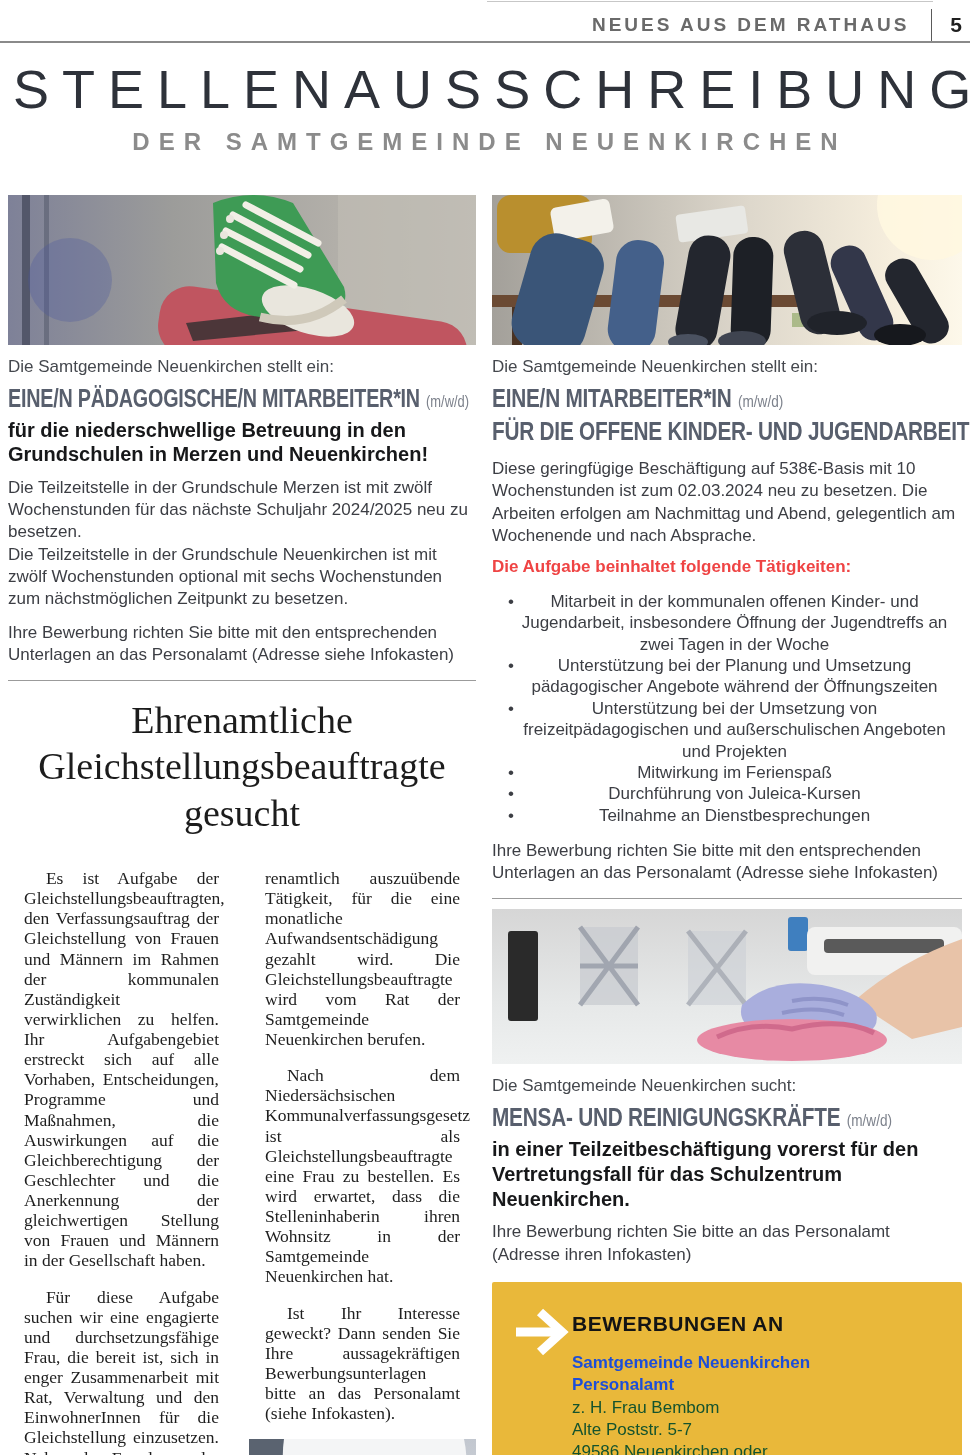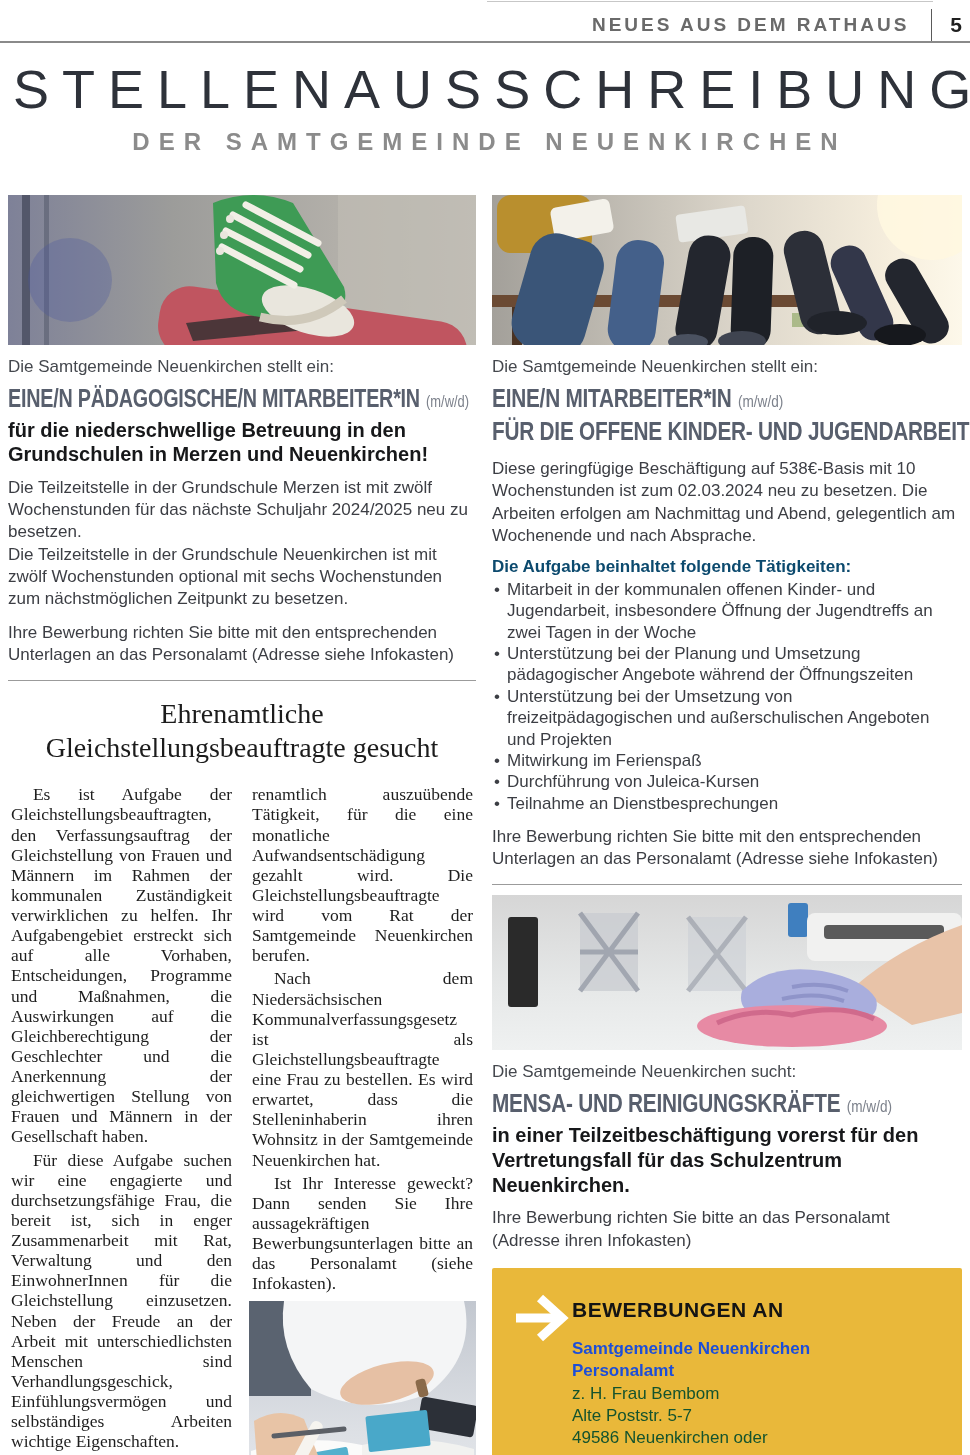--- a/index.html
+++ b/index.html
@@ -34,31 +34,31 @@
   .scale80{transform:scaleX(0.80);}
   .jt{font-size:26px;line-height:1.18;font-weight:bold;color:#585f6d;letter-spacing:-0.3px;}
   .jts{font-size:17px;color:#7d828c;margin-left:8px;}
   .hl{margin:4px 0 10px 0;font-size:20px;line-height:1.24;font-weight:bold;color:#17181a;}
   .body-p{margin:0;font-size:17px;line-height:1.3;color:#3c3e44;}
   .spaced{margin-top:12px;}
   .rule{border-top:1px solid #9b9b9b;margin-top:14px;}
 
   
   .ser-title{margin:16px 0 0 0;font-family:"Liberation Serif",serif;font-weight:normal;
-             font-size:28px;line-height:1.22;color:#1c1c1c;text-align:center;}
+             font-size:38px;line-height:1.22;color:#1c1c1c;text-align:center;}
   .ser-cols{display:flex;gap:14px;margin-top:16px;}
   .ser-col{width:227px;}
-  .ser{margin:3px;font-family:"Liberation Serif",serif;font-size:17.5px;line-height:1.15;
+  .ser{margin:16px;font-family:"Liberation Serif",serif;font-size:17.5px;line-height:1.15;
        color:#1e1e1e;text-align:justify;}
   .ind{text-indent:1.25em;}
   .ser-photo{display:block;margin-top:8px;}
 
   
-  .tasks-h{margin:10px 0 2px 0;font-size:17px;font-weight:bold;color:#0c4a6e;}
-  ul.tasks{margin:0;padding:0;list-style:none;}
+  .tasks-h{margin:10px 0 2px 0;font-size:17px;font-weight:bold;color:#ef4444;}
+  ul.tasks{margin:14px;padding:0;list-style:none;text-align:center;}
   ul.tasks li{position:relative;padding-left:15px;font-size:17px;line-height:1.26;color:#3c3e44;}
   ul.tasks li::before{content:"\2022";position:absolute;left:2px;top:0;color:#3c3e44;}
   .req{margin:0;font-size:17px;line-height:1.26;color:#3c3e44;}
 
   
   .infobox{position:relative;margin-top:16px;height:195px;border-radius:2px;}
   .infobox .arrow{position:absolute;left:22px;top:26px;}
   .ib-content{position:absolute;left:80px;top:30px;right:12px;}
   .ib-title{font-size:21px;font-weight:bold;letter-spacing:0.5px;color:#141414;margin:0 0 16px 0;}
   .ib-line{font-size:17px;line-height:1.32;color:#14532d;margin:0;}

